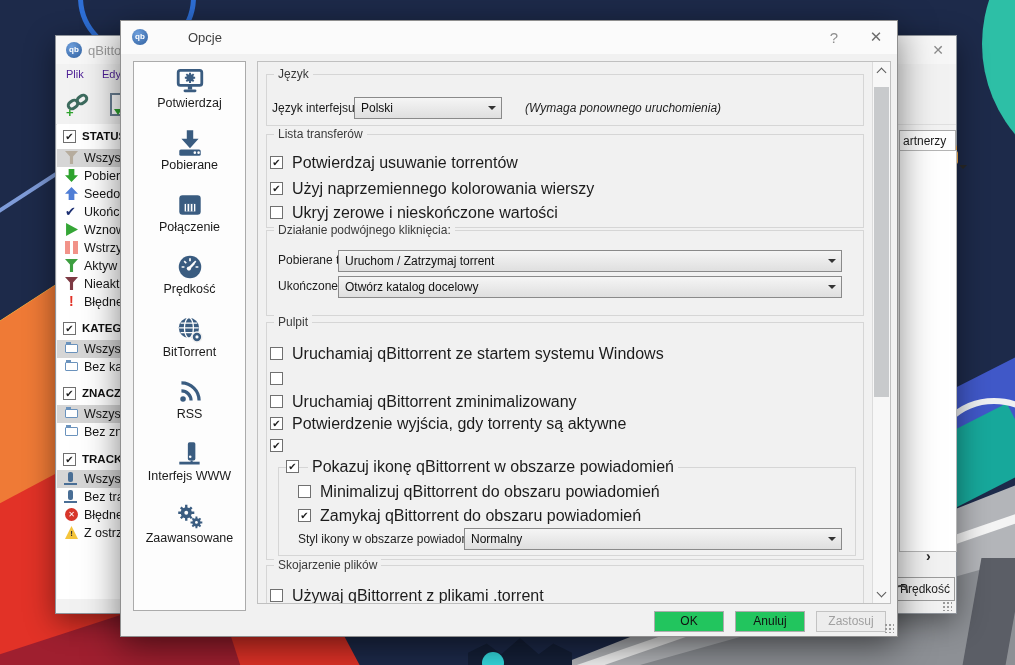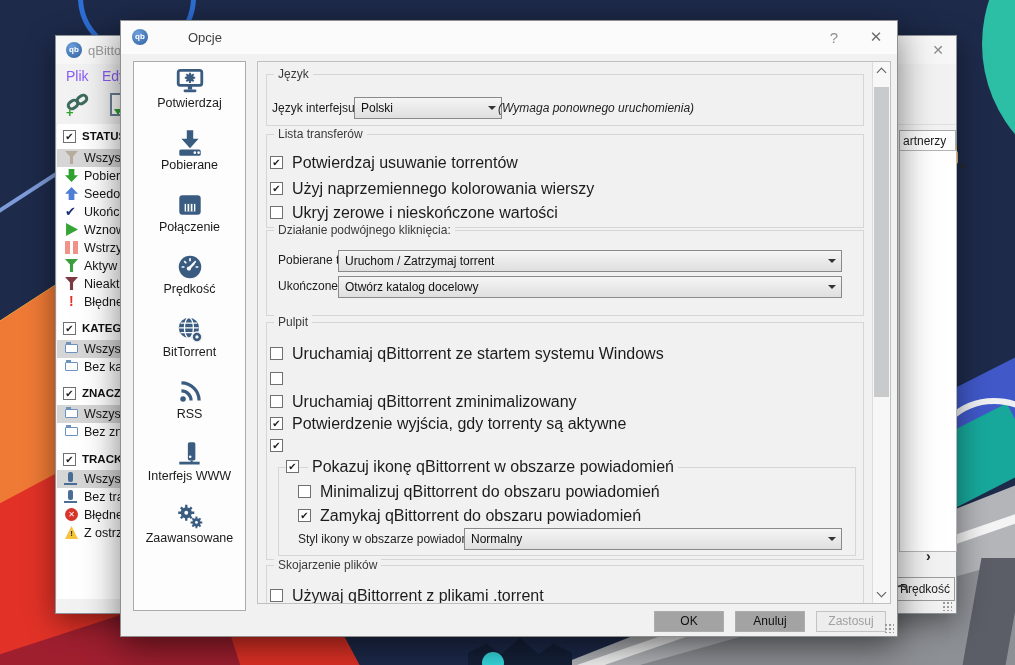--- a/index.html
+++ b/index.html
@@ -13,21 +13,21 @@
   #main-window{position:absolute;left:55px;top:35px;width:900px;height:577px;background:#f2f2f2;
                border:1px solid #8f949b;box-shadow:0 8px 28px rgba(0,0,0,.45);z-index:1;}
   #mw-titlebar{position:absolute;left:0;top:0;width:100%;height:28px;background:#f7f7f7;}
   .qb-logo{display:inline-block;width:16px;height:16px;border-radius:50%;
            background:radial-gradient(circle at 35% 30%,#6fa0dd,#2f5f9e);color:#fff;
            font-size:8px;font-weight:bold;text-align:center;line-height:16px;}
   #mw-title{position:absolute;left:32px;top:7px;color:#9b9b9b;font-size:13px;white-space:nowrap;}
   #mw-close{position:absolute;left:868px;top:4px;width:28px;height:20px;text-align:center;
             color:#8a8a8a;font-size:14px;line-height:20px;}
   #mw-menubar{position:absolute;left:0;top:28px;width:100%;height:24px;}
-  .mmenu{position:absolute;top:4px;color:#8b5cf6;font-size:14px;}
+  .mmenu{position:absolute;top:4px;color:#4c1d95;font-size:11px;}
   #mw-toolbar{position:absolute;left:0;top:52px;width:100%;height:36px;border-bottom:1px solid #e0e0e0;}
   #mw-search{position:absolute;left:845px;top:55px;width:33px;height:25px;border:1px solid #767676;
              background:#fff;font-size:12px;padding:0 3px;box-sizing:border-box;}
   .lock{position:absolute;left:884px;top:63px;width:18px;height:13px;background:#c98f3e;border-radius:2px;}
   .lock::before{content:"";position:absolute;left:3px;top:-8px;width:8px;height:8px;
                 border:3px solid #c98f3e;border-bottom:none;border-radius:5px 5px 0 0;}
   .lock-caret{position:absolute;left:903px;top:77px;width:0;height:0;
               border:4px solid transparent;border-top-color:#222;}
   
   #mw-sidebar{position:absolute;left:1px;top:88px;width:121px;height:475px;background:#fff;overflow:hidden;}
@@ -96,21 +96,21 @@
          font-size:12px;line-height:20px;padding:0 18px 0 6px;box-sizing:border-box;color:#111;white-space:nowrap;overflow:hidden;}
   .combo .carr{position:absolute;right:5px;top:8px;width:0;height:0;border:4px solid transparent;border-top-color:#333;}
   .combo.disabled{background:#ececec;color:#9b9b9b;border-color:#b8b8b8;}
   .combo.disabled .carr{border-top-color:#a5a5a5;}
   
   #dlg-scroll{position:absolute;right:0;top:0;width:17px;height:541px;background:#f7f7f7;border-left:1px solid #dcdcdc;}
   .sb-btn{position:absolute;left:0;width:17px;height:17px;background:#f7f7f7;}
   .sb-chev{position:absolute;left:5px;width:6px;height:6px;border:1.6px solid #5a5a5a;border-right:none;border-bottom:none;}
   .sb-thumb{position:absolute;left:1px;top:25px;width:15px;height:310px;background:#c8cacc;}
   
-  .dbtn{position:absolute;width:70px;height:21px;background:#a3a3a3;border:1px solid #adadad;
+  .dbtn{position:absolute;width:70px;height:21px;background:#22c55e;border:1px solid #adadad;
         font-size:12px;line-height:19px;text-align:center;color:#111;box-sizing:border-box;}
   .dbtn.disabled{color:#a0a0a0;background:#ededed;border-color:#c3c3c3;}
 </style>
 </head>
 <body>
 
 <div id="wallpaper">
   <div class="wp" style="left:78px;top:-62px;width:108px;height:108px;border:5px solid #2e6fd6;border-radius:50%;"></div>
   <div class="wp" style="left:-25px;top:150px;width:230px;height:4px;background:#7e9bd8;transform:rotate(-33deg);"></div>
   <div class="wp" style="left:-80px;top:292px;width:310px;height:210px;background:#f6c844;transform:rotate(-33deg);"></div>
@@ -377,21 +377,21 @@
   </div>
 
   <div id="dlg-content">
 
     <div class="grp" style="left:8px;top:12px;width:596px;height:50px;"></div>
     <div class="grp-title" style="left:16px;top:5px;">Język</div>
     <div class="row-label" style="left:14px;top:35px;">Język interfejsu:</div>
     <div class="combo" style="left:96px;top:35px;width:148px;">
       <span>Polski</span><i class="carr"></i>
     </div>
-    <div class="row-label note" style="left:240px;top:35px;">(Wymaga ponownego uruchomienia)</div>
+    <div class="row-label note" style="left:267px;top:35px;">(Wymaga ponownego uruchomienia)</div>
 
     <div class="grp" style="left:8px;top:72px;width:596px;height:92px;"></div>
     <div class="grp-title" style="left:16px;top:65px;">Lista transferów</div>
     <span class="cb ccb on" style="left:12px;top:94px;">✔</span>
     <span class="cbl" style="left:34px;top:90px;">Potwierdzaj usuwanie torrentów</span>
     <span class="cb ccb on" style="left:12px;top:120px;">✔</span>
     <span class="cbl" style="left:34px;top:116px;">Użyj naprzemiennego kolorowania wierszy</span>
     <span class="cb ccb" style="left:12px;top:144px;"></span>
     <span class="cbl" style="left:34px;top:140px;">Ukryj zerowe i nieskończone wartości</span>
 

